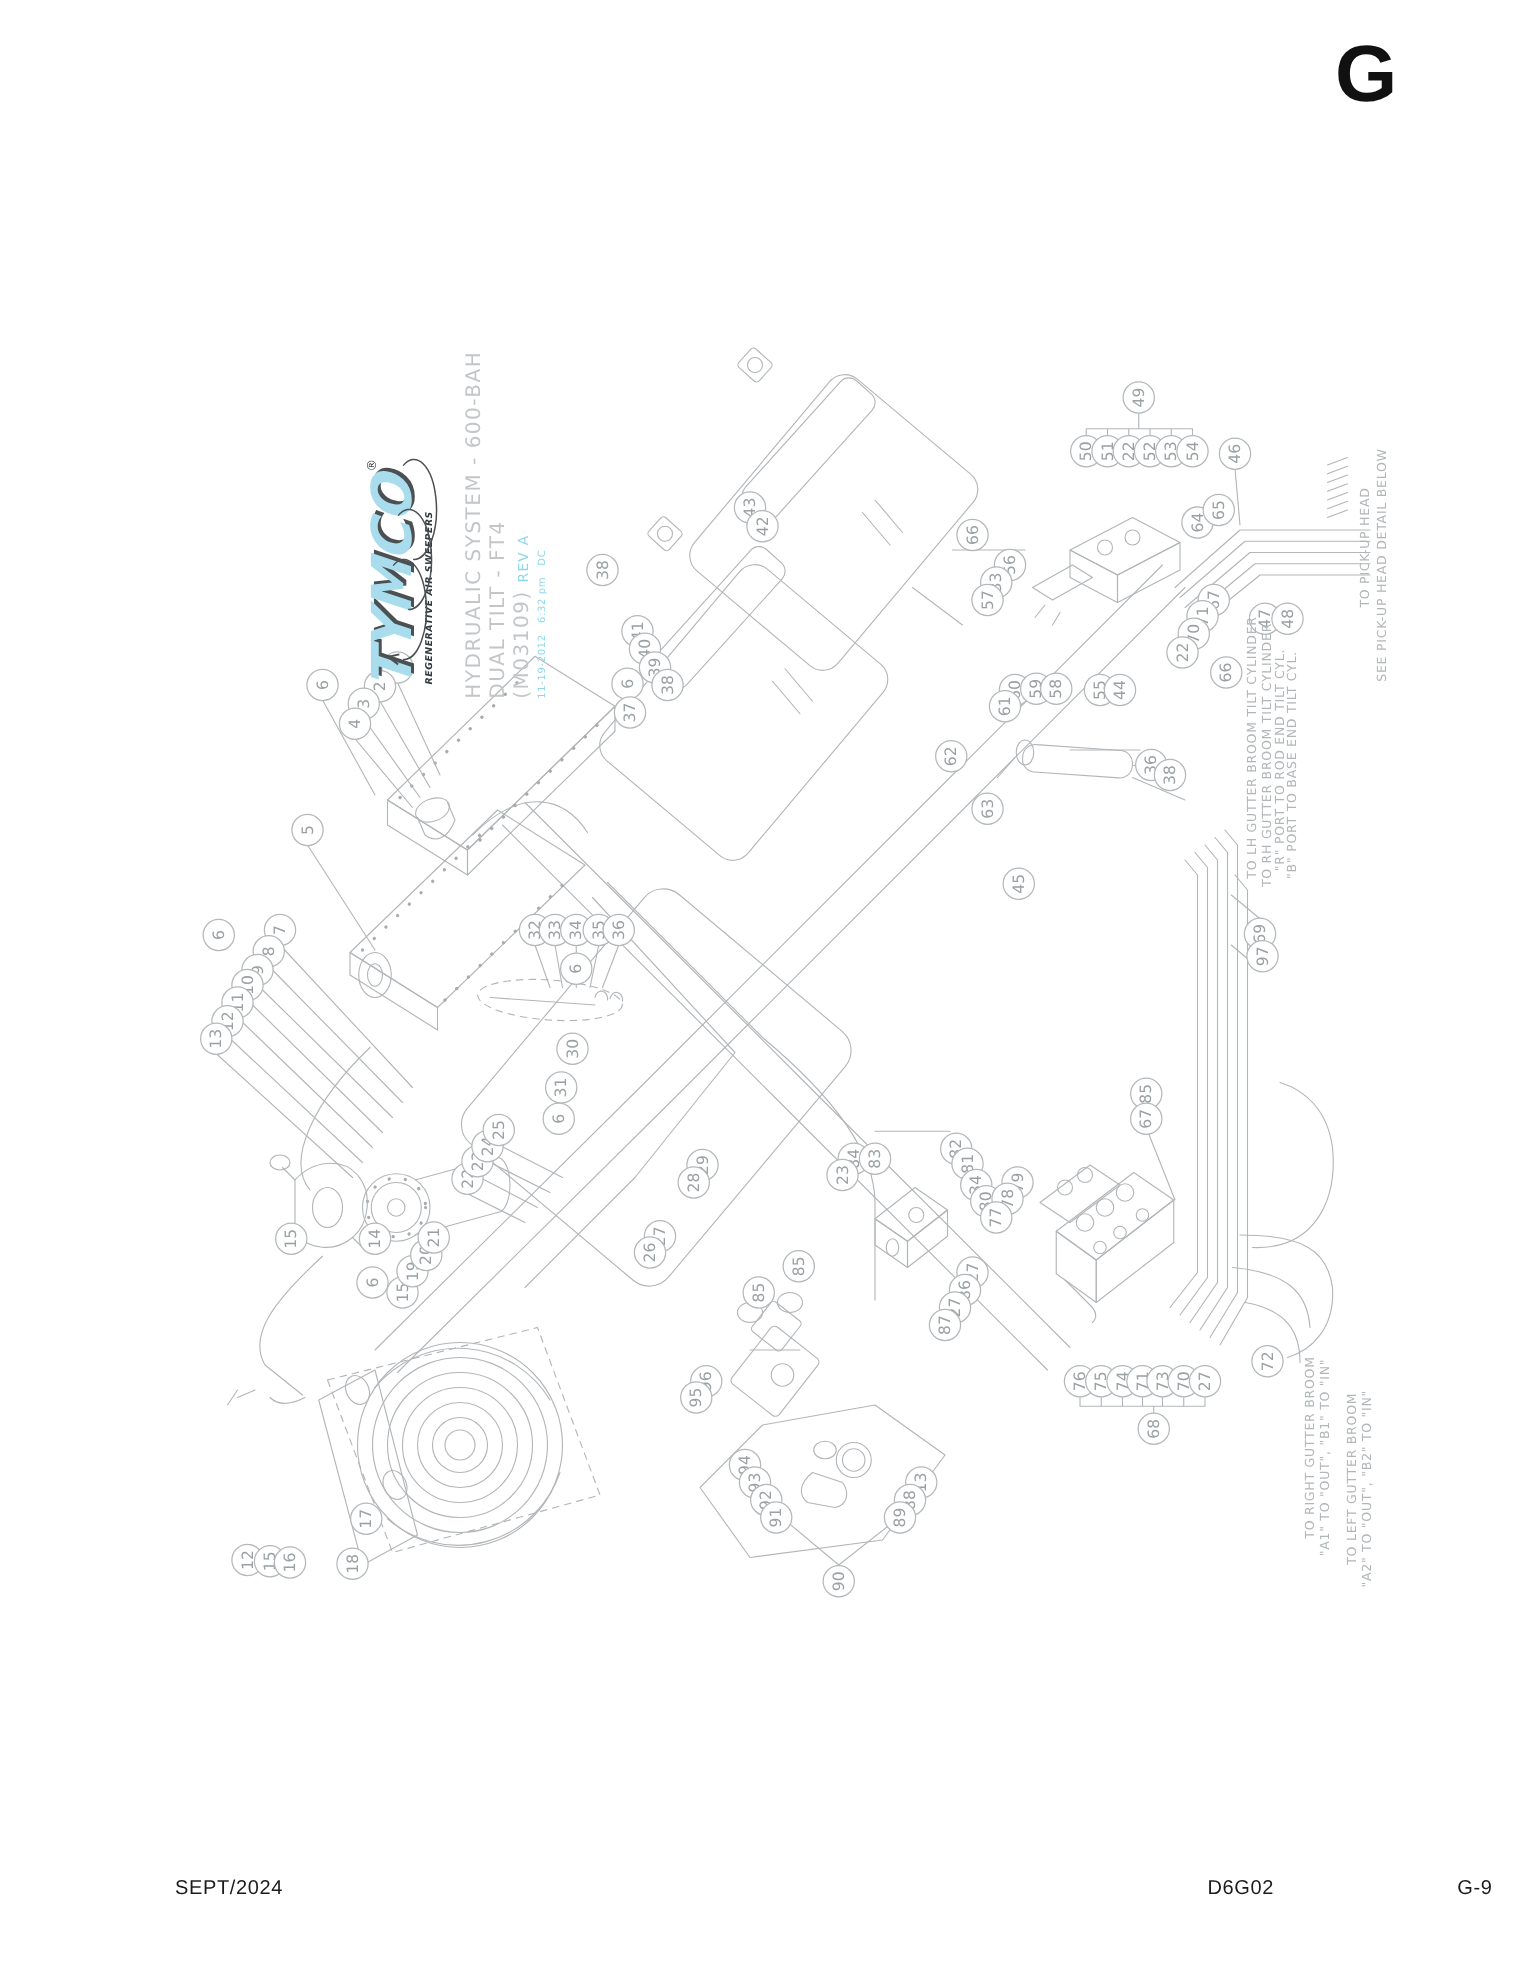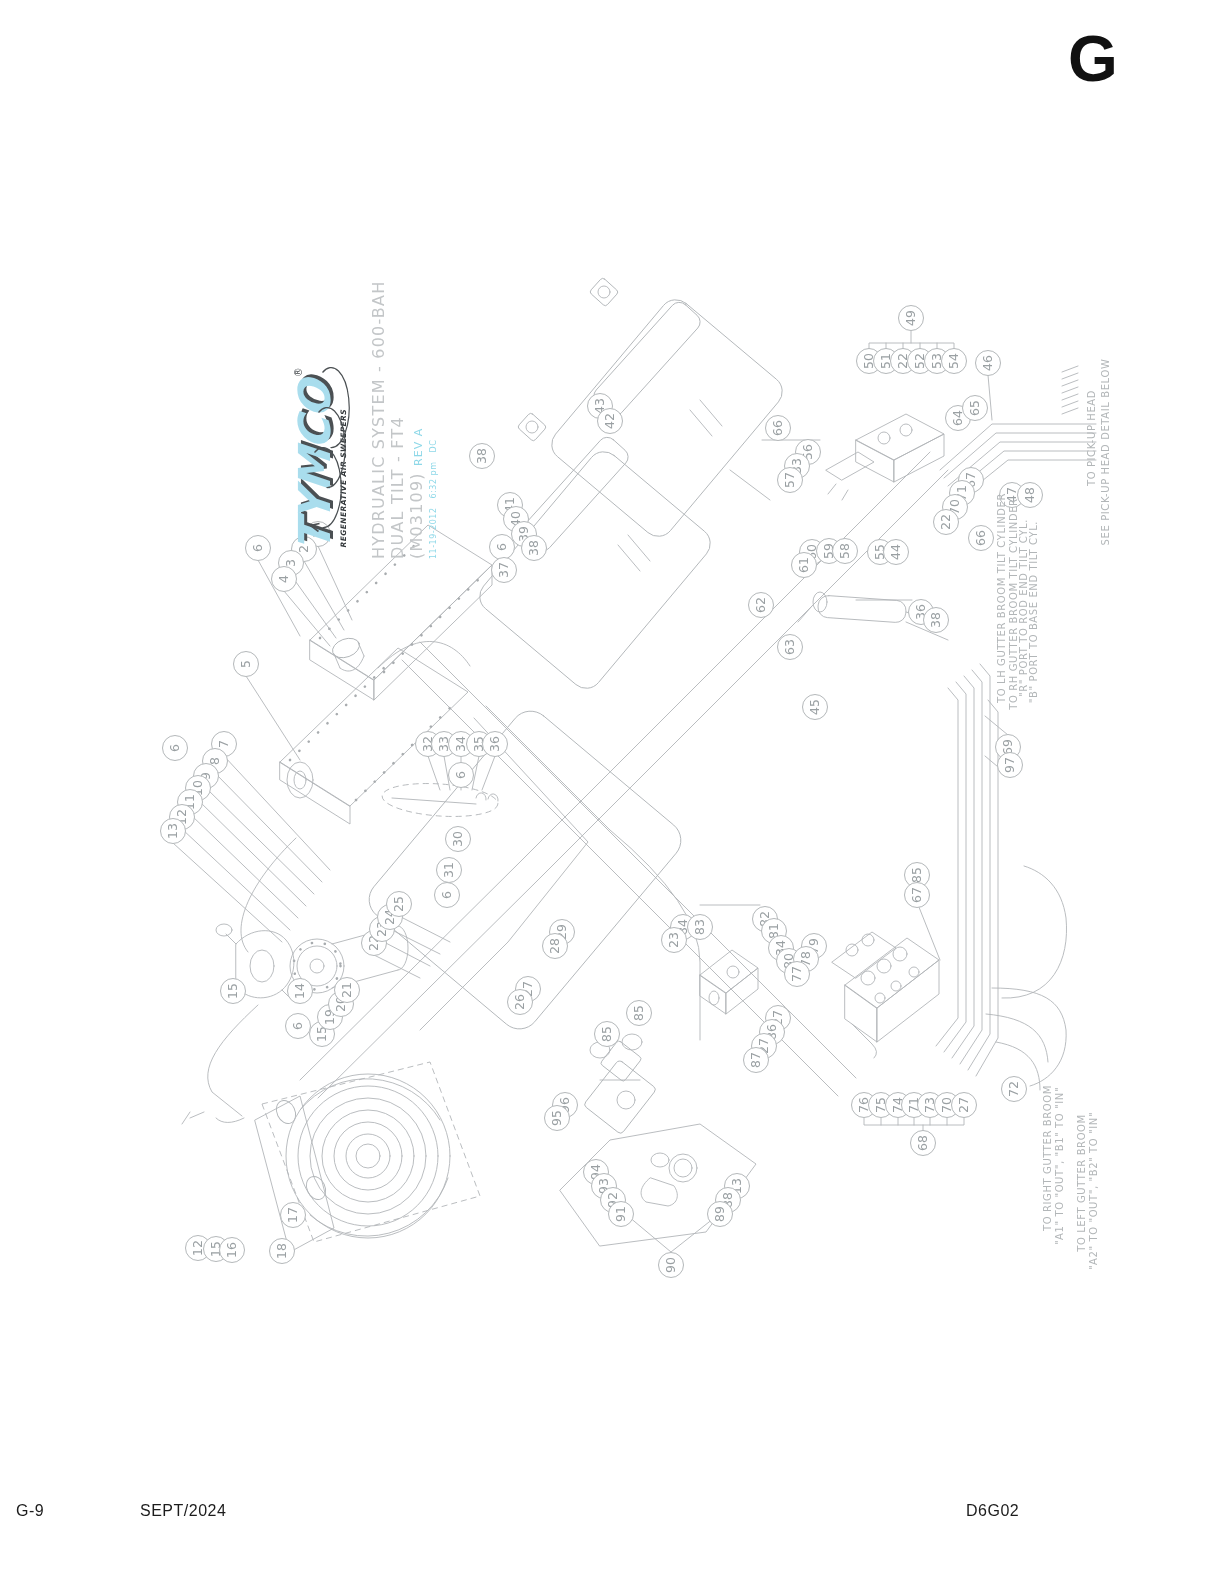--- a/index.html
+++ b/index.html
@@ -9,21 +9,21 @@
   }
   .section-letter{
     position:absolute;left:1068px;top:22px;font-size:64px;font-weight:bold;
     color:#111;font-family:"Liberation Sans",sans-serif;
   }
   .footer-text{
     position:absolute;top:1502px;font-size:16px;color:#1c1c1c;
     font-family:Liberation Sans, sans-serif;letter-spacing:0.5px;
   }
   .footer-date{left:140px;}
-  .footer-page{left:16px;width:1191px;text-align:left;}
+  .footer-page{left:3px;width:1191px;text-align:right;}
   .footer-code{left:966px;}
   svg#diagram{position:absolute;left:0;top:0;}
   .lw{stroke:#b2b6b9;fill:none;stroke-width:0.9;stroke-linejoin:round;stroke-linecap:round;}
   .lwd{stroke:#b2b6b9;fill:none;stroke-width:0.9;stroke-dasharray:6 4;}
   .dots{stroke:#a8acaf;fill:none;stroke-width:2.6;stroke-linecap:round;stroke-dasharray:0.1 13;}
   
   .title-block{
     position:absolute;left:273px;top:385px;width:270px;height:78px;
     transform:rotate(-90deg);color:#c3c6c8;
   }

